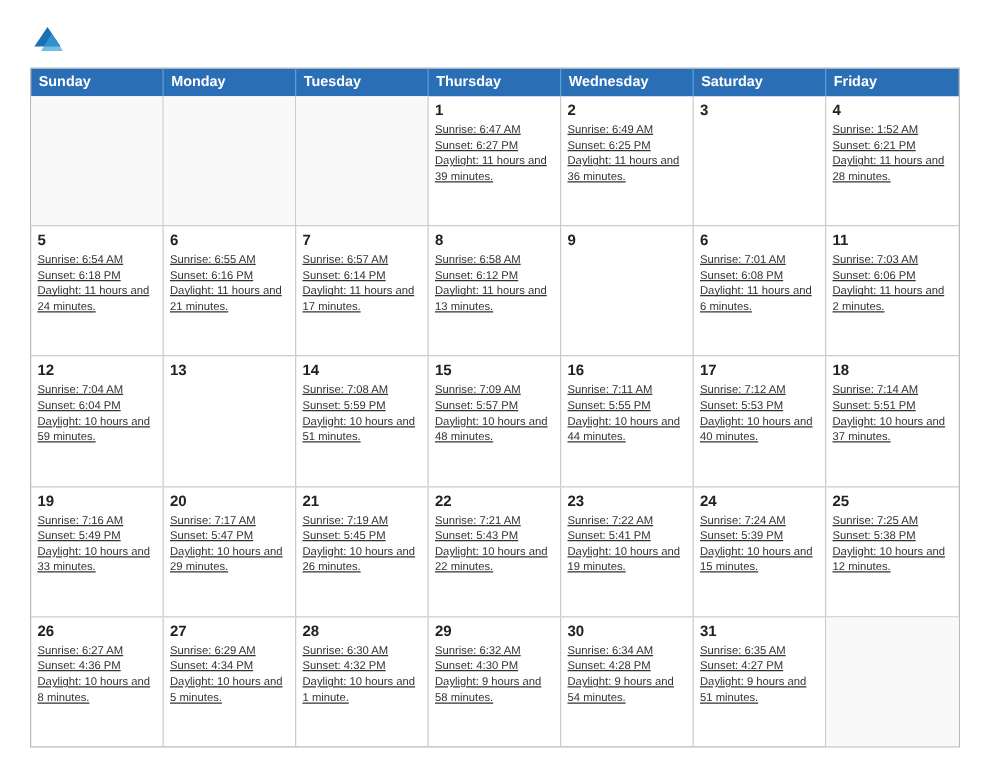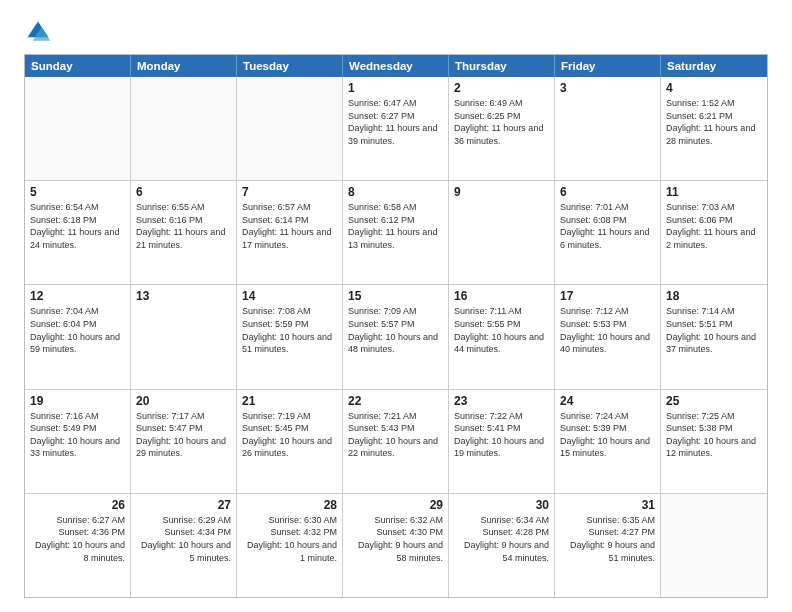--- a/index.html
+++ b/index.html
@@ -71,41 +71,42 @@
       display: flex;
       flex-direction: column;
       flex: 1;
     }
     .cal-week {
       display: grid;
       grid-template-columns: repeat(7, 1fr);
       flex: 1;
       border-bottom: 1px solid #ccc;
     }
-    .cal-week:last-child { border-bottom: none; text-align: right; }
+    .cal-week:last-child { border-bottom: none; }
     .cal-cell {
       border-right: 1px solid #ccc;
       padding: 4px 5px 3px 5px;
       font-size: 9.5px;
       color: #333;
       min-height: 80px;
       vertical-align: top;
     }
     .cal-cell:last-child { border-right: none; }
     .cal-cell.empty { background: #f9f9f9; }
     .day-num {
       font-size: 12px;
       font-weight: bold;
       color: #222;
       margin-bottom: 2px;
     }
     .day-info {
       font-size: 9px;
       color: #333;
       line-height: 1.4;
+      text-decoration: underline;
     }
   </style>
 </head>
 <body>
 
 <div class="page">
   <div class="header">
     <div class="logo">
       <svg class="logo-icon" viewBox="0 0 32 32">
         <polygon points="16,4 28,22 4,22" fill="#1a6fb5"></polygon>
@@ -120,24 +121,24 @@
       <div class="main-title"></div>
       <div class="subtitle"></div>
     </div>
   </div>
 
   <div style="flex:1; display:flex; flex-direction:column; border:1px solid #bbb;">
     <div class="cal-header-row">
     <div class="cal-header-cell">Sunday</div>
         <div class="cal-header-cell">Monday</div>
         <div class="cal-header-cell">Tuesday</div>
+        <div class="cal-header-cell">Thursday</div>
         <div class="cal-header-cell">Wednesday</div>
-        <div class="cal-header-cell">Thursday</div>
+        <div class="cal-header-cell">Saturday</div>
         <div class="cal-header-cell">Friday</div>
-        <div class="cal-header-cell">Saturday</div>
       </div>
     <div class="cal-body">
     <div class="cal-week">
           <div class="cal-cell empty"></div>
           <div class="cal-cell empty"></div>
           <div class="cal-cell empty"></div>
           <div class="cal-cell">
             <div class="day-num">1</div>
             <div class="day-info">Sunrise: 6:47 AM
 Sunset: 6:27 PM

